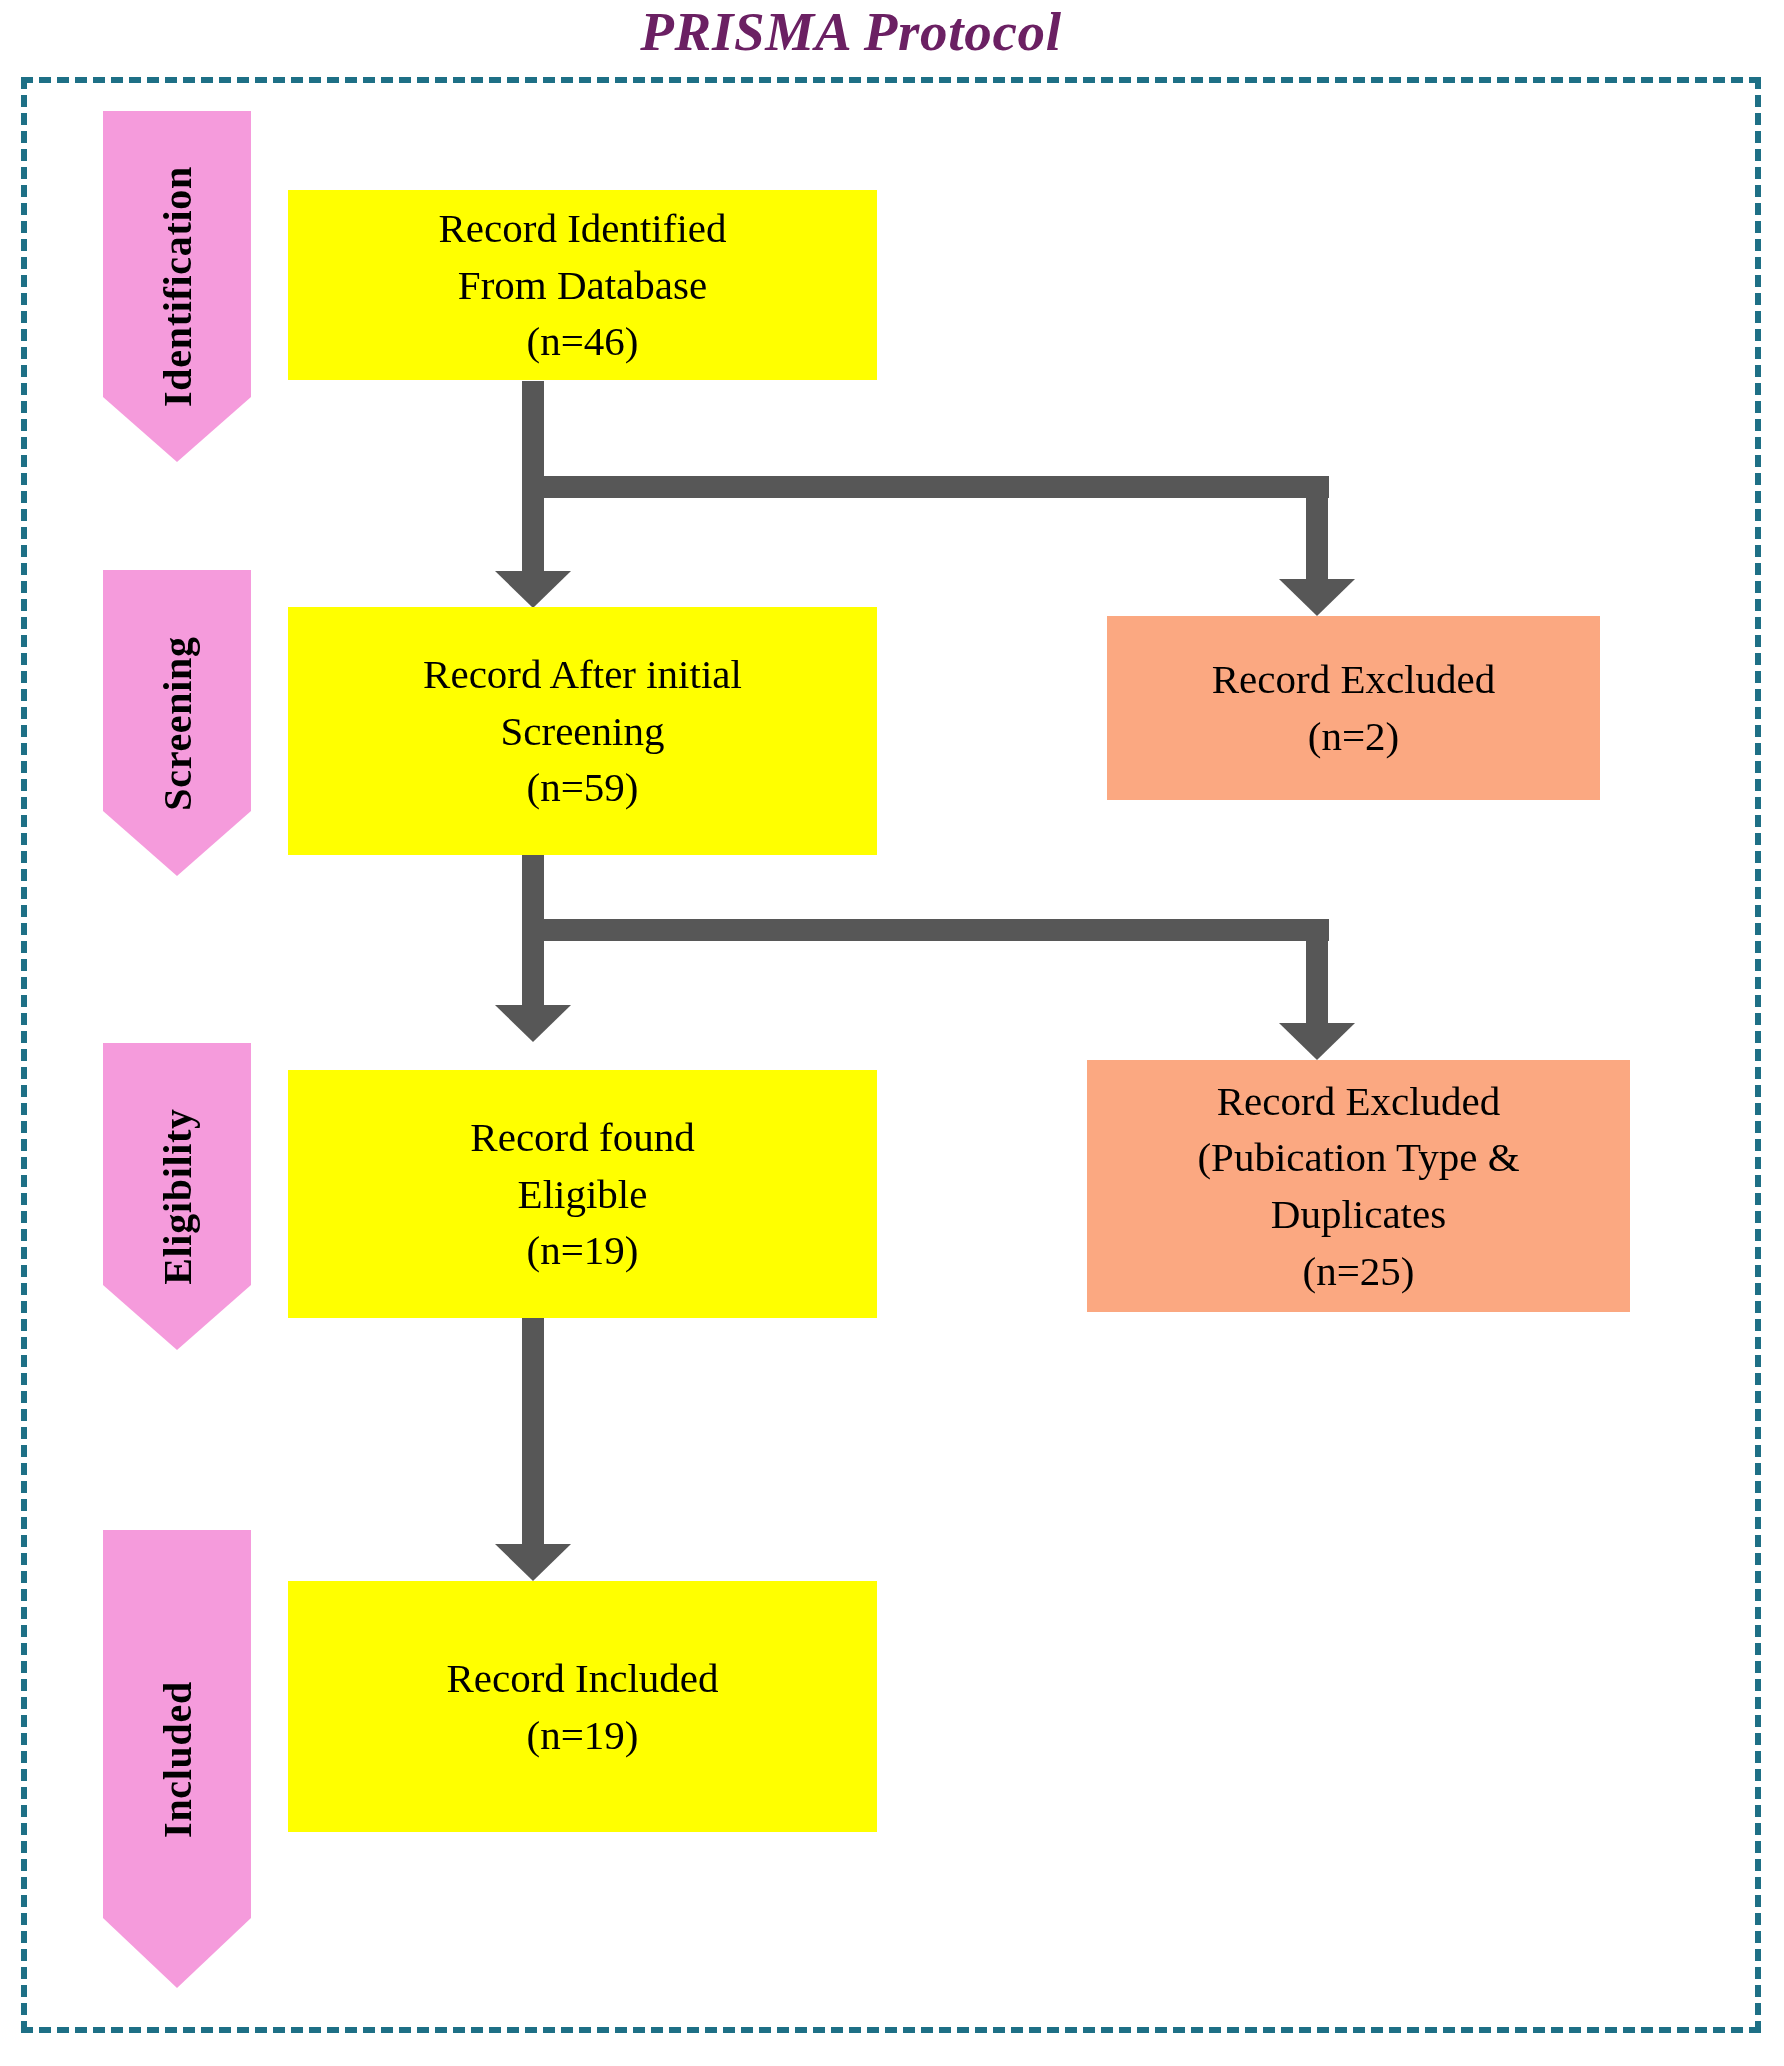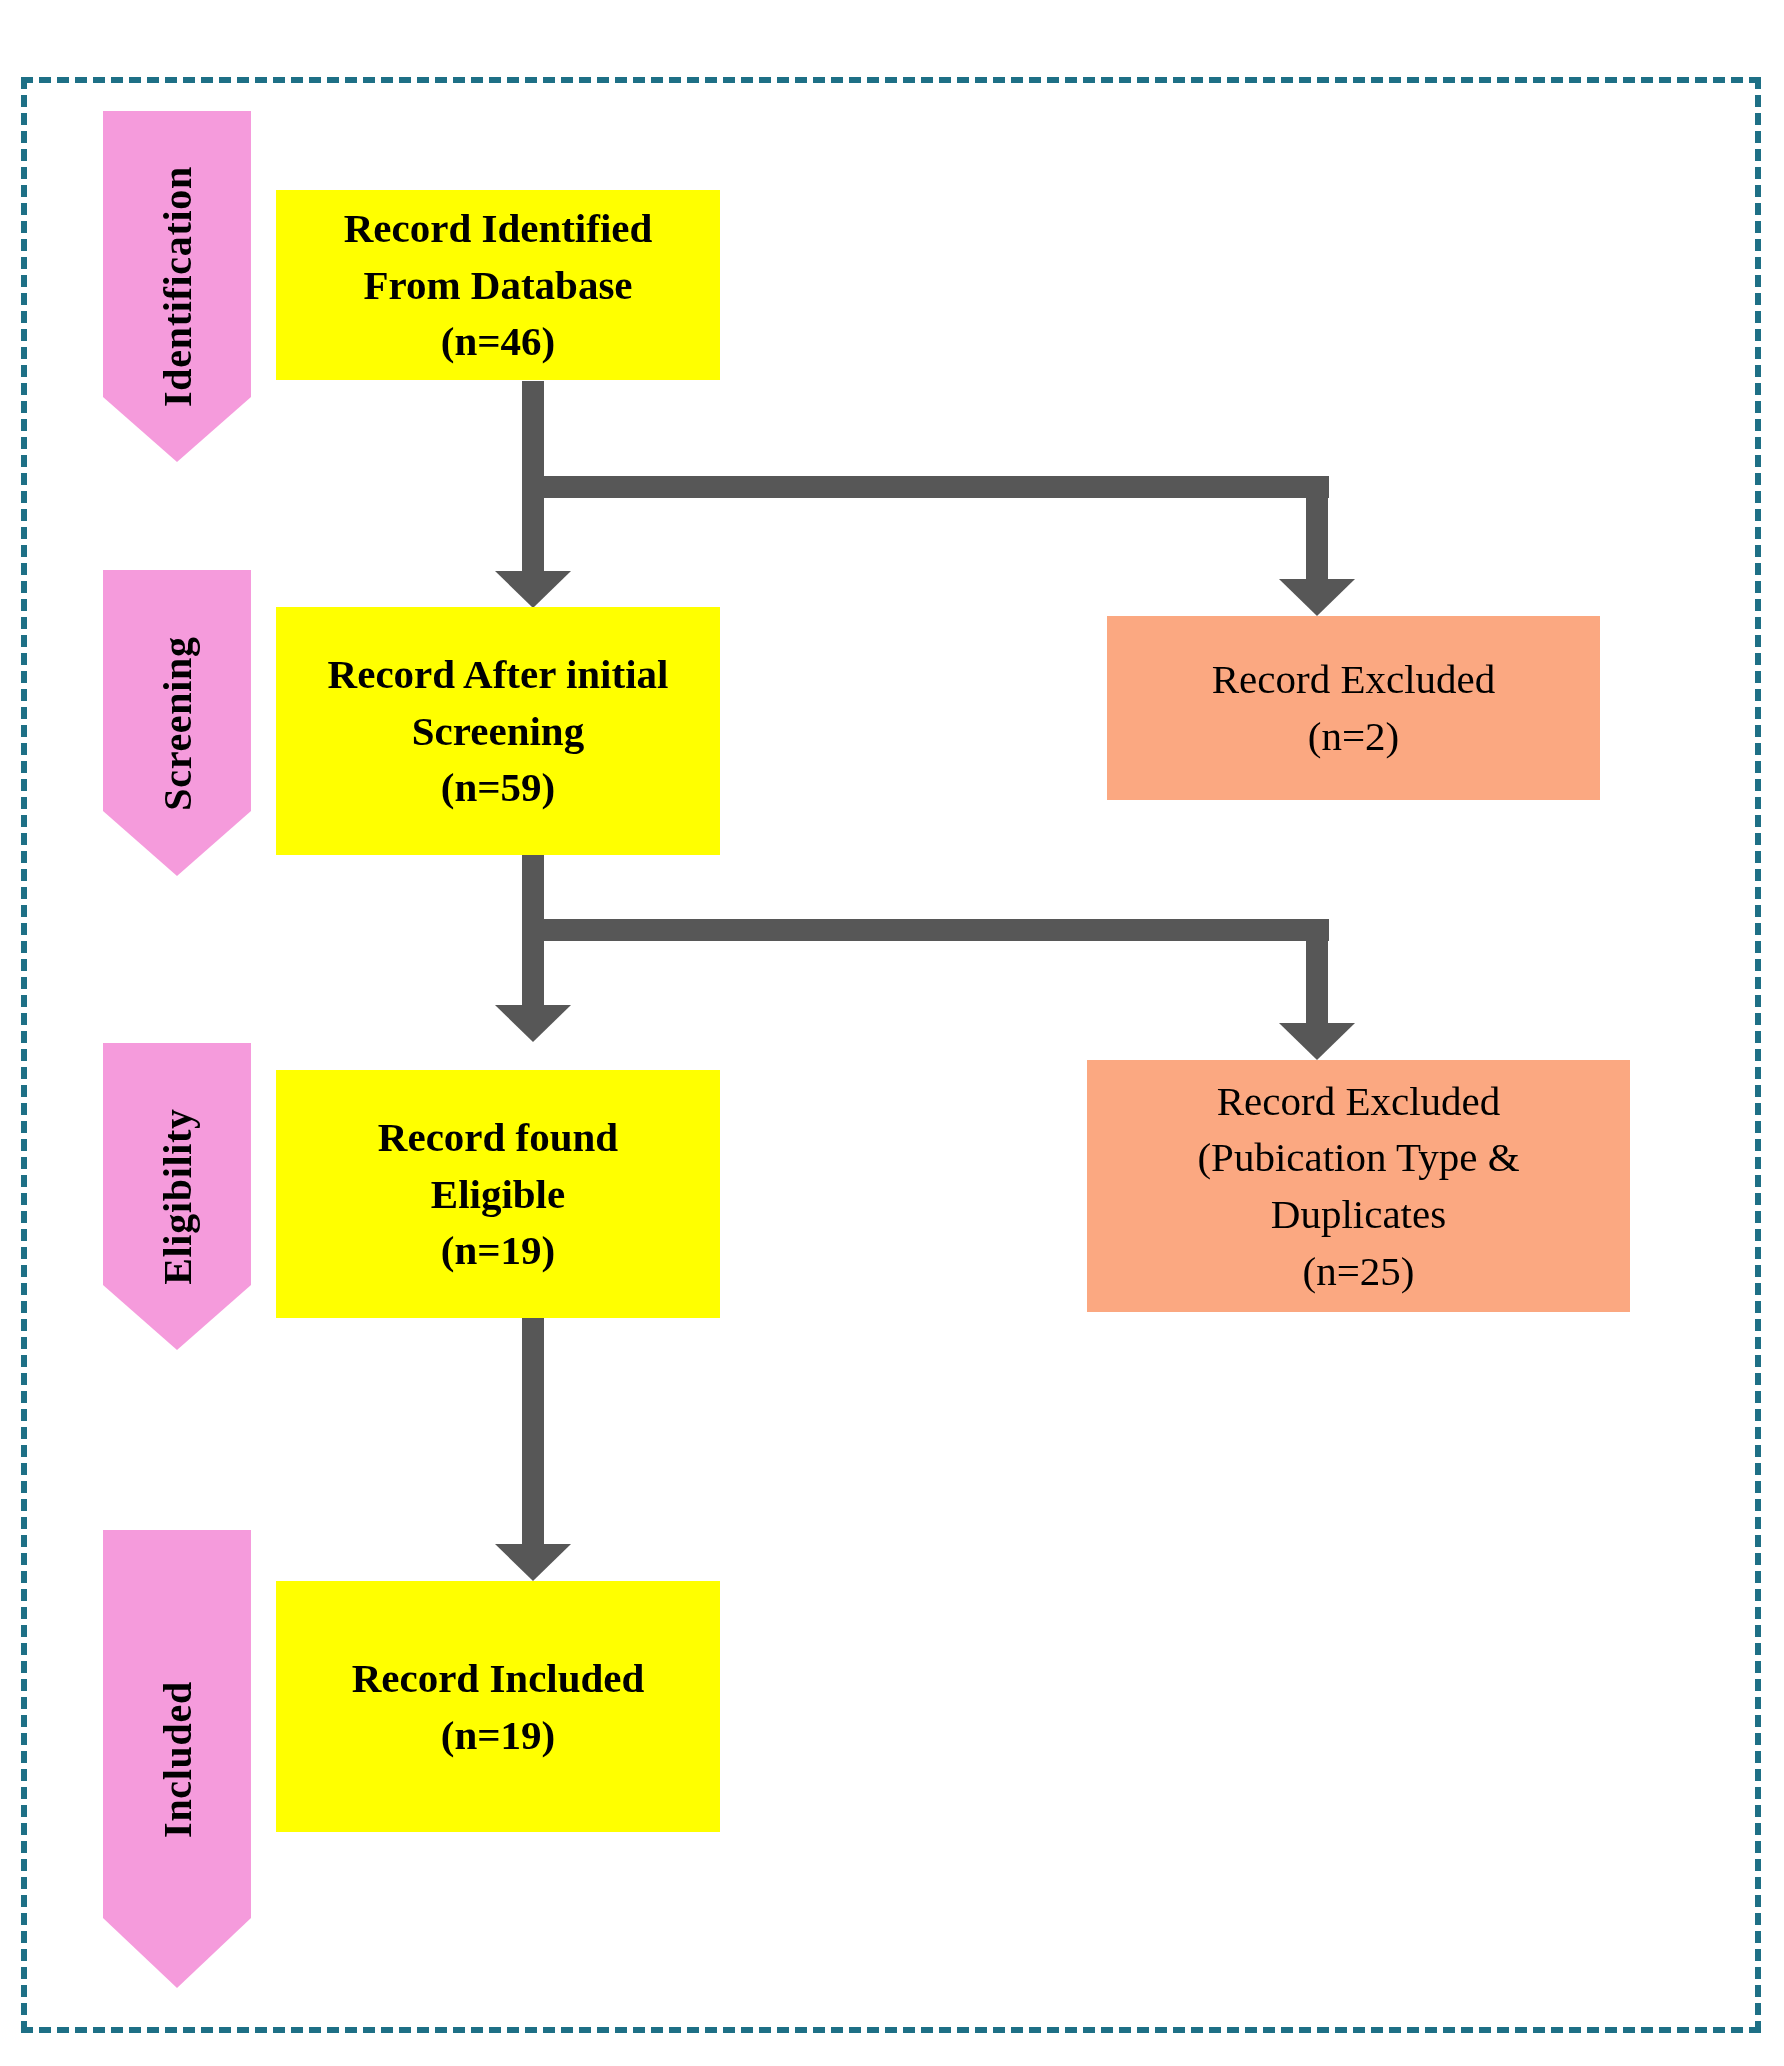--- a/index.html
+++ b/index.html
@@ -62,21 +62,21 @@
   
   .node{
     position:absolute;
     display:flex;align-items:center;justify-content:center;
     text-align:center;
     font-size:41px;
     line-height:1.38;
     color:var(--text);
     white-space:pre-line;
   }
-  .node.yellow{background:var(--yellow);left:276px;width:444px;font-weight:bold;}
+  .node.yellow{background:var(--yellow);left:288px;width:589px;}
   .node.orange{background:var(--orange);margin-left:36px;}
   #box-identified     {top:190px;height:190px;}
   #box-after-screening{top:607px;height:248px;}
   #box-eligible       {top:1042px;height:248px;margin-top:28px;}
   #box-included       {top:1581px;height:251px;text-align:center;}
   #box-excluded-1{left:1071px;top:616px;width:493px;height:184px;}
   #box-excluded-2{left:1051px;top:1060px;width:543px;height:252px;}
   
   .cline{position:absolute;background:var(--gray);}
   .ahead{
@@ -96,20 +96,21 @@
   #vd2{left:1306px;top:941px;width:22px;height:84px;}
   #vd2h{left:1279px;top:1023px;}
   #v3{left:522px;top:1290px;width:22px;height:255px;}
   #v3h{left:495px;top:1544px;}
 </style>
 </head>
 <body>
 
 <div id="page">
 
+  <div class="title">PRISMA Protocol</div>
 
   <div class="frame"></div>
 
   <div class="banner identification">
     <span>Identification</span>
   </div>
   <div class="banner screening">
     <span>Screening</span>
   </div>
   <div class="banner eligibility">

